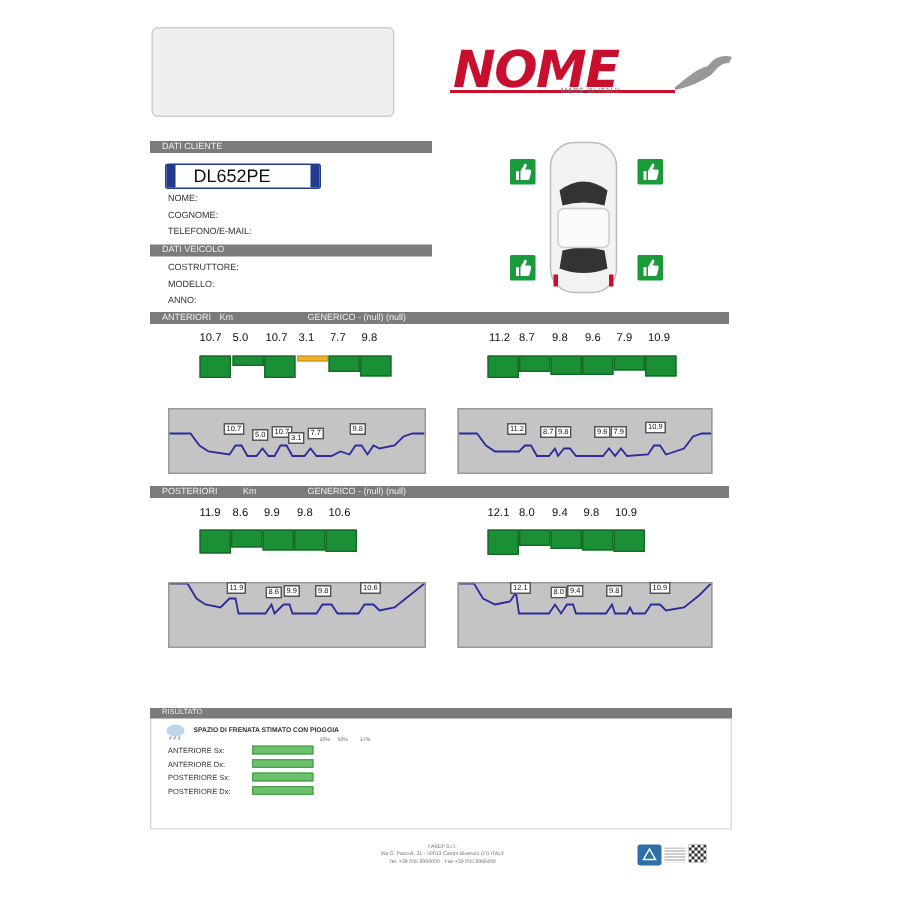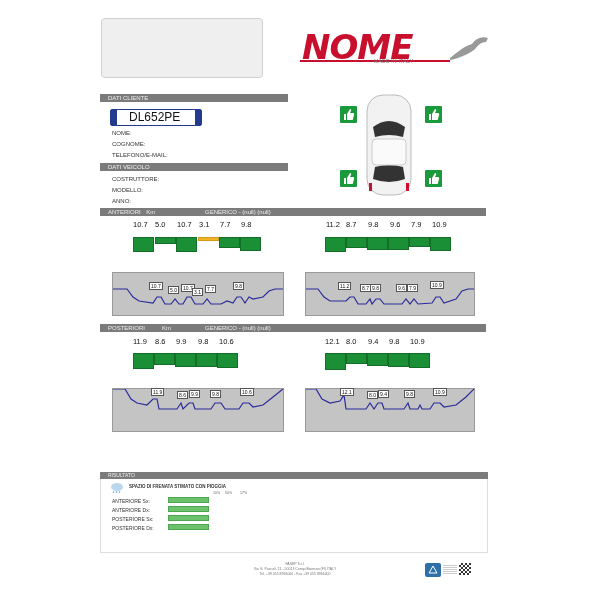--- a/index.html
+++ b/index.html
@@ -4,21 +4,21 @@
 <style>
   html,body{margin:0;padding:0;background:#fff;}
   body{width:600px;height:600px;position:relative;overflow:hidden;font-family:"Liberation Sans",sans-serif;color:#222;}
   .abs{position:absolute;}
   .logo-box{left:101px;top:18px;width:160px;height:58px;border:1px solid #cfcfcf;border-radius:4px;background:#efefef;}
   .brand{left:300px;top:28px;width:190px;height:40px;}
   .brand-text{position:absolute;left:2px;top:0;font-family:"DejaVu Sans",sans-serif;font-weight:bold;font-style:italic;font-size:34px;color:#c8102e;letter-spacing:-1px;line-height:38px;}
   .brand-sub{position:absolute;left:74px;top:30px;font-size:5px;color:#777;letter-spacing:.3px;}
   .brand-line{position:absolute;left:0;top:32px;width:150px;height:2px;background:#c8102e;}
   .bar{background:#7b7b7b;color:#eee;font-size:6px;height:8px;line-height:8px;padding-left:8px;box-sizing:border-box;}
-  .plate{left:110px;top:109px;width:92px;height:17px;border:1px solid #223b8f;border-radius:2px;background:#fff;box-sizing:border-box;text-align:center;}
+  .plate{left:110px;top:109px;width:104px;height:17px;border:1px solid #223b8f;border-radius:2px;background:#fff;box-sizing:border-box;text-align:center;}
   .plate .eu{position:absolute;top:0;width:6px;height:15px;background:#223b8f;}
   .plate .num{position:absolute;left:18px;top:0;font-size:12px;line-height:15px;color:#111;}
   .lbl{font-size:6px;color:#333;}
   .thumb{width:17px;height:17px;background:#1a9a3b;border-radius:1px;}
   .thumb svg{display:block;}
   .vals{font-size:7.5px;color:#111;}
   .vals span{position:absolute;}
   .tread{background:#1a8f35;border:1px solid #146e29;box-sizing:border-box;}
   .tread.warn{background:#f0b429;border-color:#d39a18;}
   .chart{background:#c4c4c4;border:1px solid #999;box-sizing:border-box;}

